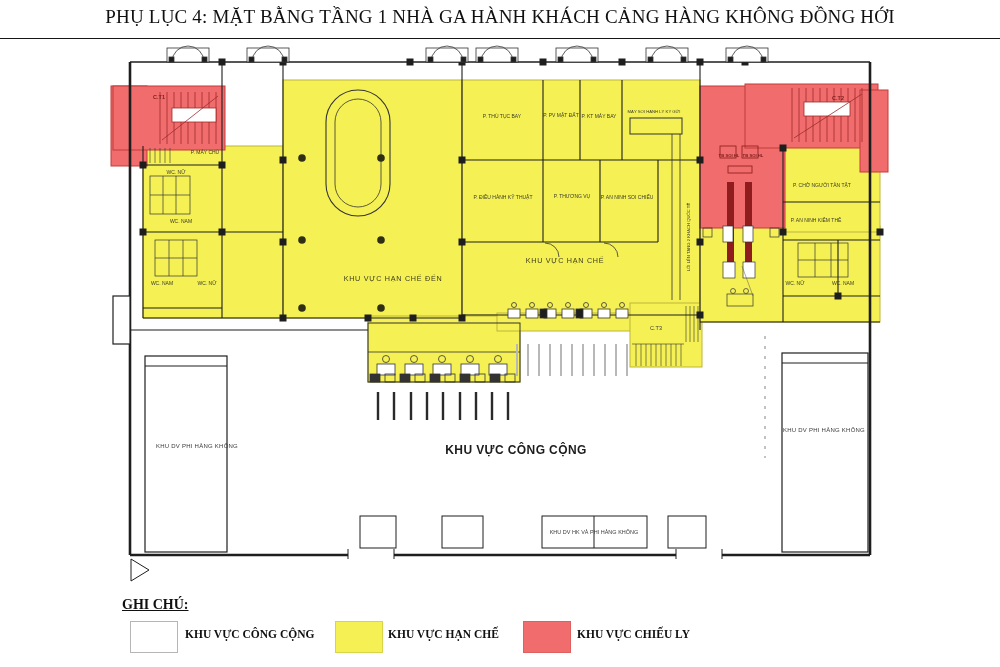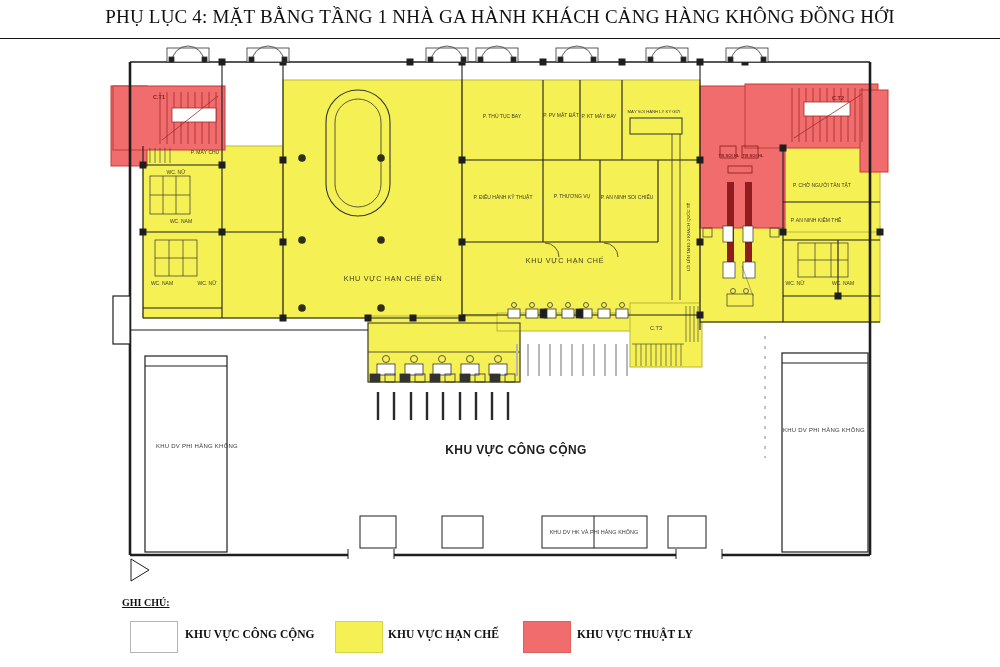--- a/index.html
+++ b/index.html
@@ -20,21 +20,21 @@
   .s42{transform:translate(-50%,-50%) scale(.42);}
   .s55{transform:translate(-50%,-50%) scale(.55);}
   .s6{transform:translate(-50%,-50%) scale(.6);letter-spacing:.4px;}
   .s72{transform:translate(-50%,-50%) scale(.72);letter-spacing:1px;color:#3c3c1e;}
   .vert{transform:translate(-50%,-50%) rotate(-90deg) scale(.42);}
   .big{transform:translate(-50%,-50%);font-weight:bold;font-size:12px;letter-spacing:.4px;color:#1c1c1c;}
   .red-lbl{color:#7C1D1D;font-weight:bold;}
   .dark-lbl{color:#3a3a3a;}
   .legend{position:absolute;left:0;top:594px;width:1000px;height:73px;}
   .legend-heading{position:absolute;left:122px;top:3px;font-family:"Liberation Serif",serif;
-       font-weight:bold;font-size:10px;text-decoration:underline;color:#101010;}
+       font-weight:bold;font-size:14px;text-decoration:underline;color:#101010;}
   .sw{position:absolute;top:27px;width:46px;height:30px;}
   .sw0{left:130px;border:1px solid #b5b5b5;}
   .sw1{left:335px;border:1px solid #d8d44a;}
   .sw2{left:523px;border:1px solid #e06060;}
   .legend-label{position:absolute;top:34px;font-family:"Liberation Serif",serif;
        font-weight:bold;font-size:11.5px;color:#101010;white-space:nowrap;}
   .ll0{left:185px;} .ll1{left:388px;} .ll2{left:577px;}
 </style>
 </head>
 <body>
@@ -308,16 +308,16 @@
   <span class="lbl big" style="left:516px;top:450px">KHU VỰC CÔNG CỘNG</span>
   <span class="lbl s55 dark-lbl" style="left:594px;top:532px">KHU DV HK VÀ PHI HÀNG KHÔNG</span>
 
   <div class="legend">
     <span class="legend-heading">GHI CHÚ:</span>
     <div class="sw sw0" style="background: rgb(255, 255, 255);"></div>
     <span class="legend-label ll0">KHU VỰC CÔNG CỘNG</span>
     <div class="sw sw1" style="background: rgb(245, 241, 85);"></div>
     <span class="legend-label ll1">KHU VỰC HẠN CHẾ</span>
     <div class="sw sw2" style="background: rgb(241, 108, 108);"></div>
-    <span class="legend-label ll2">KHU VỰC THUẬT LY</span>
+    <span class="legend-label ll2">KHU VỰC CHIẾU LY</span>
   </div>
 
 </div>
 
 </body></html>

